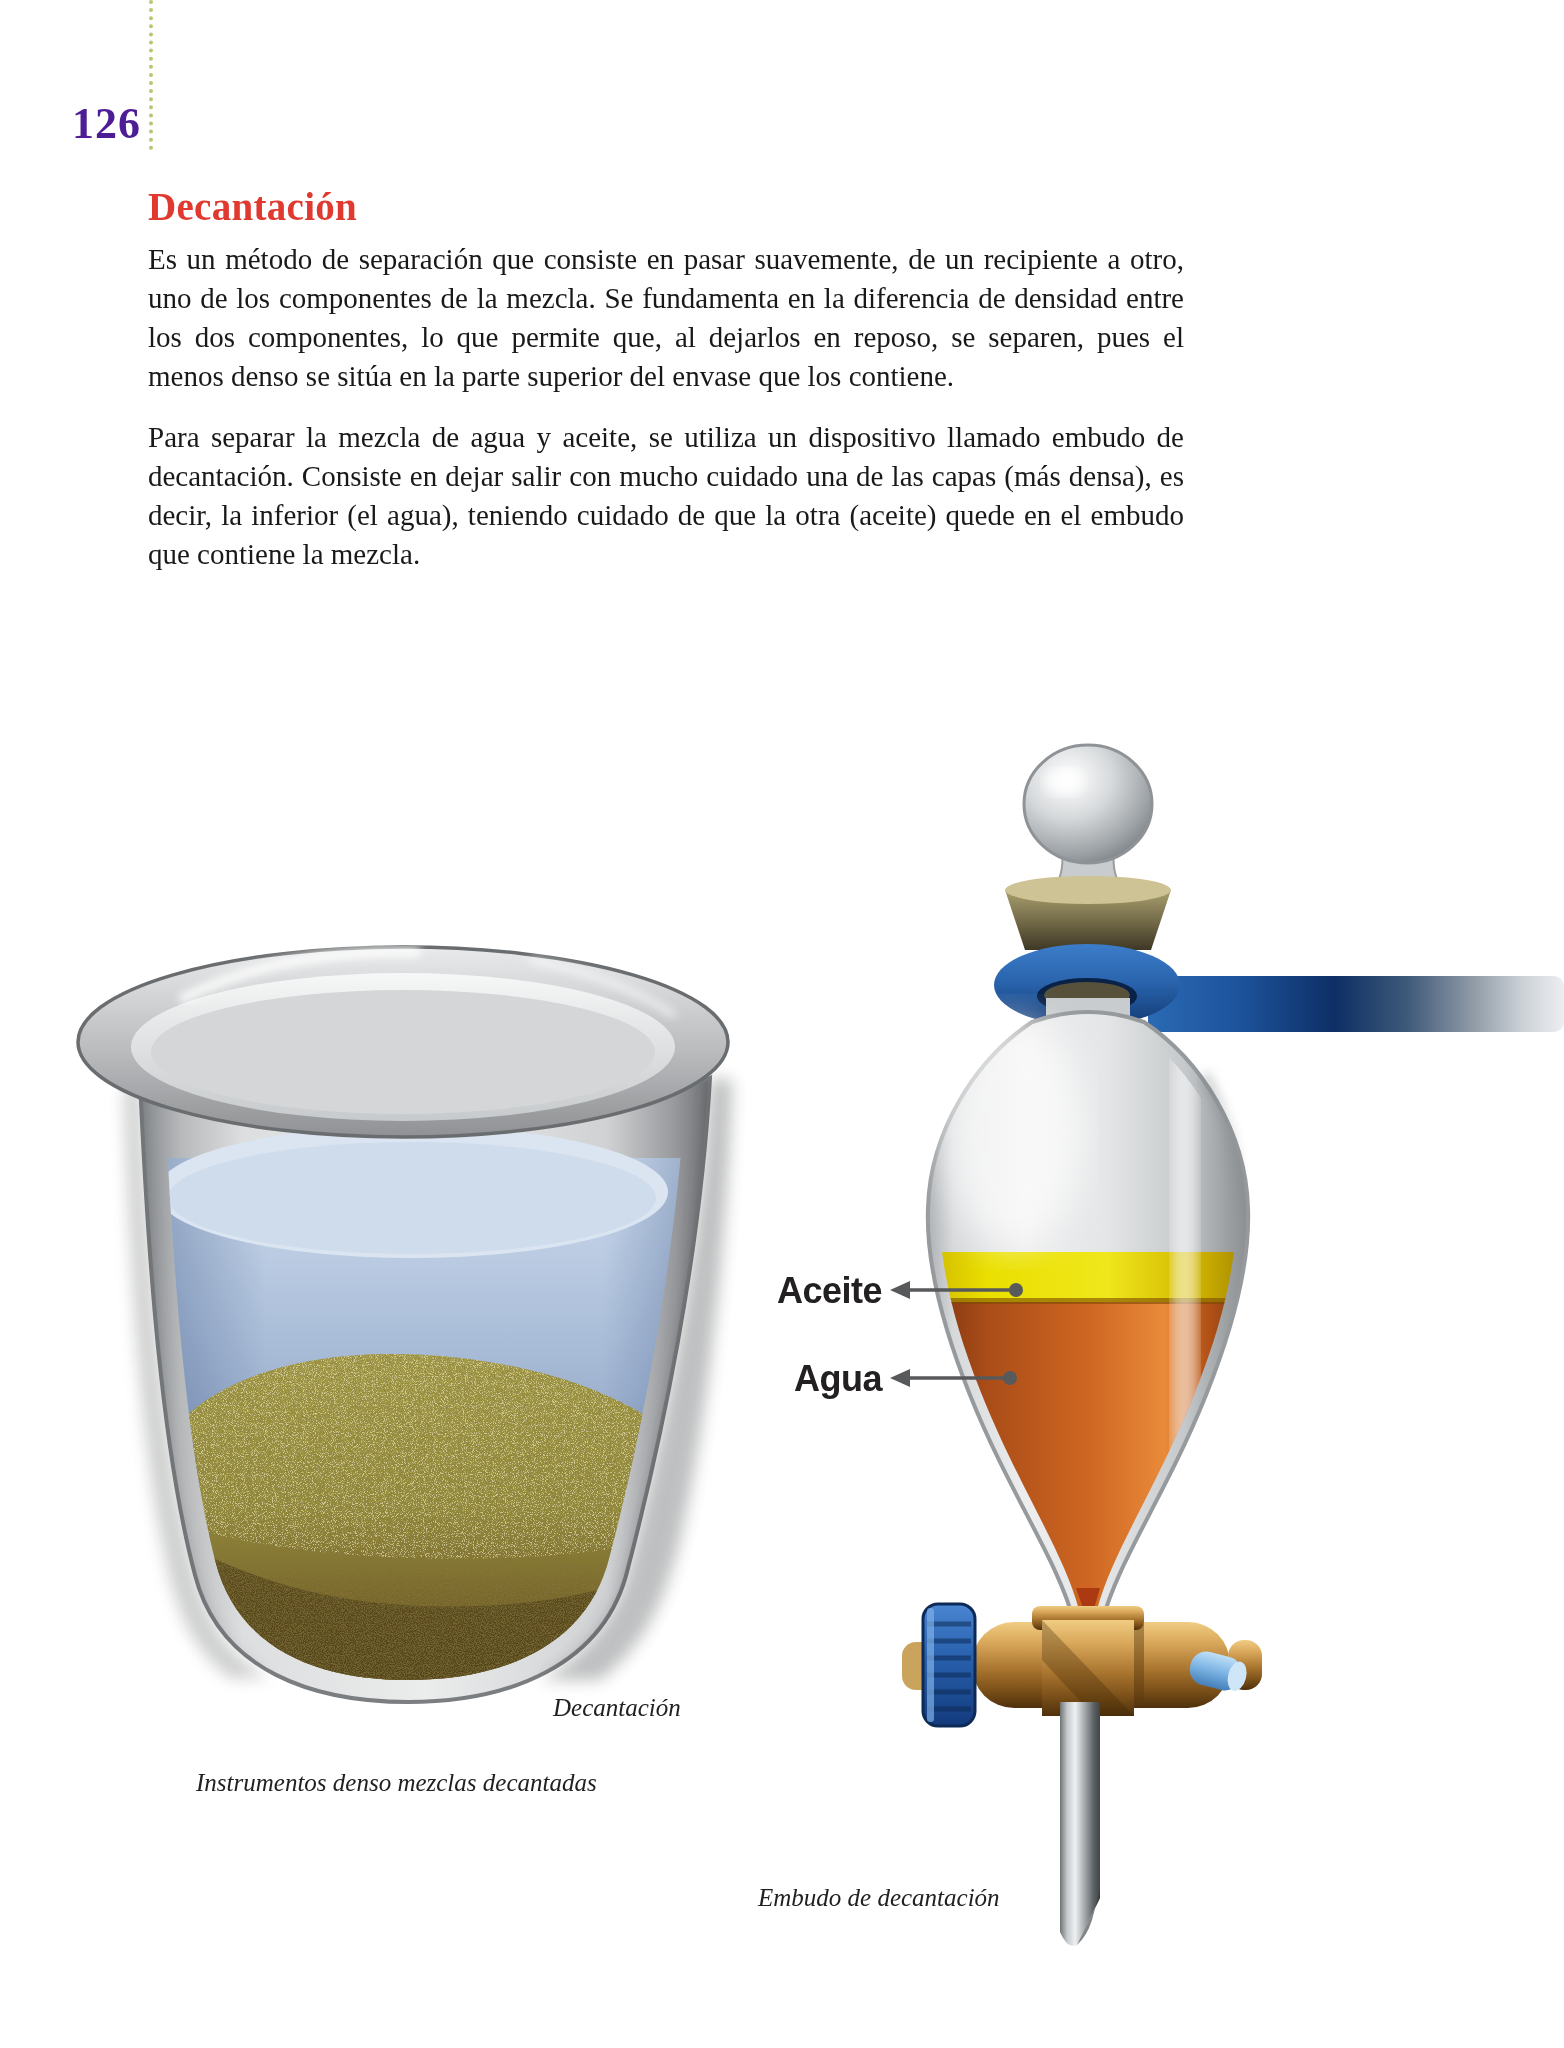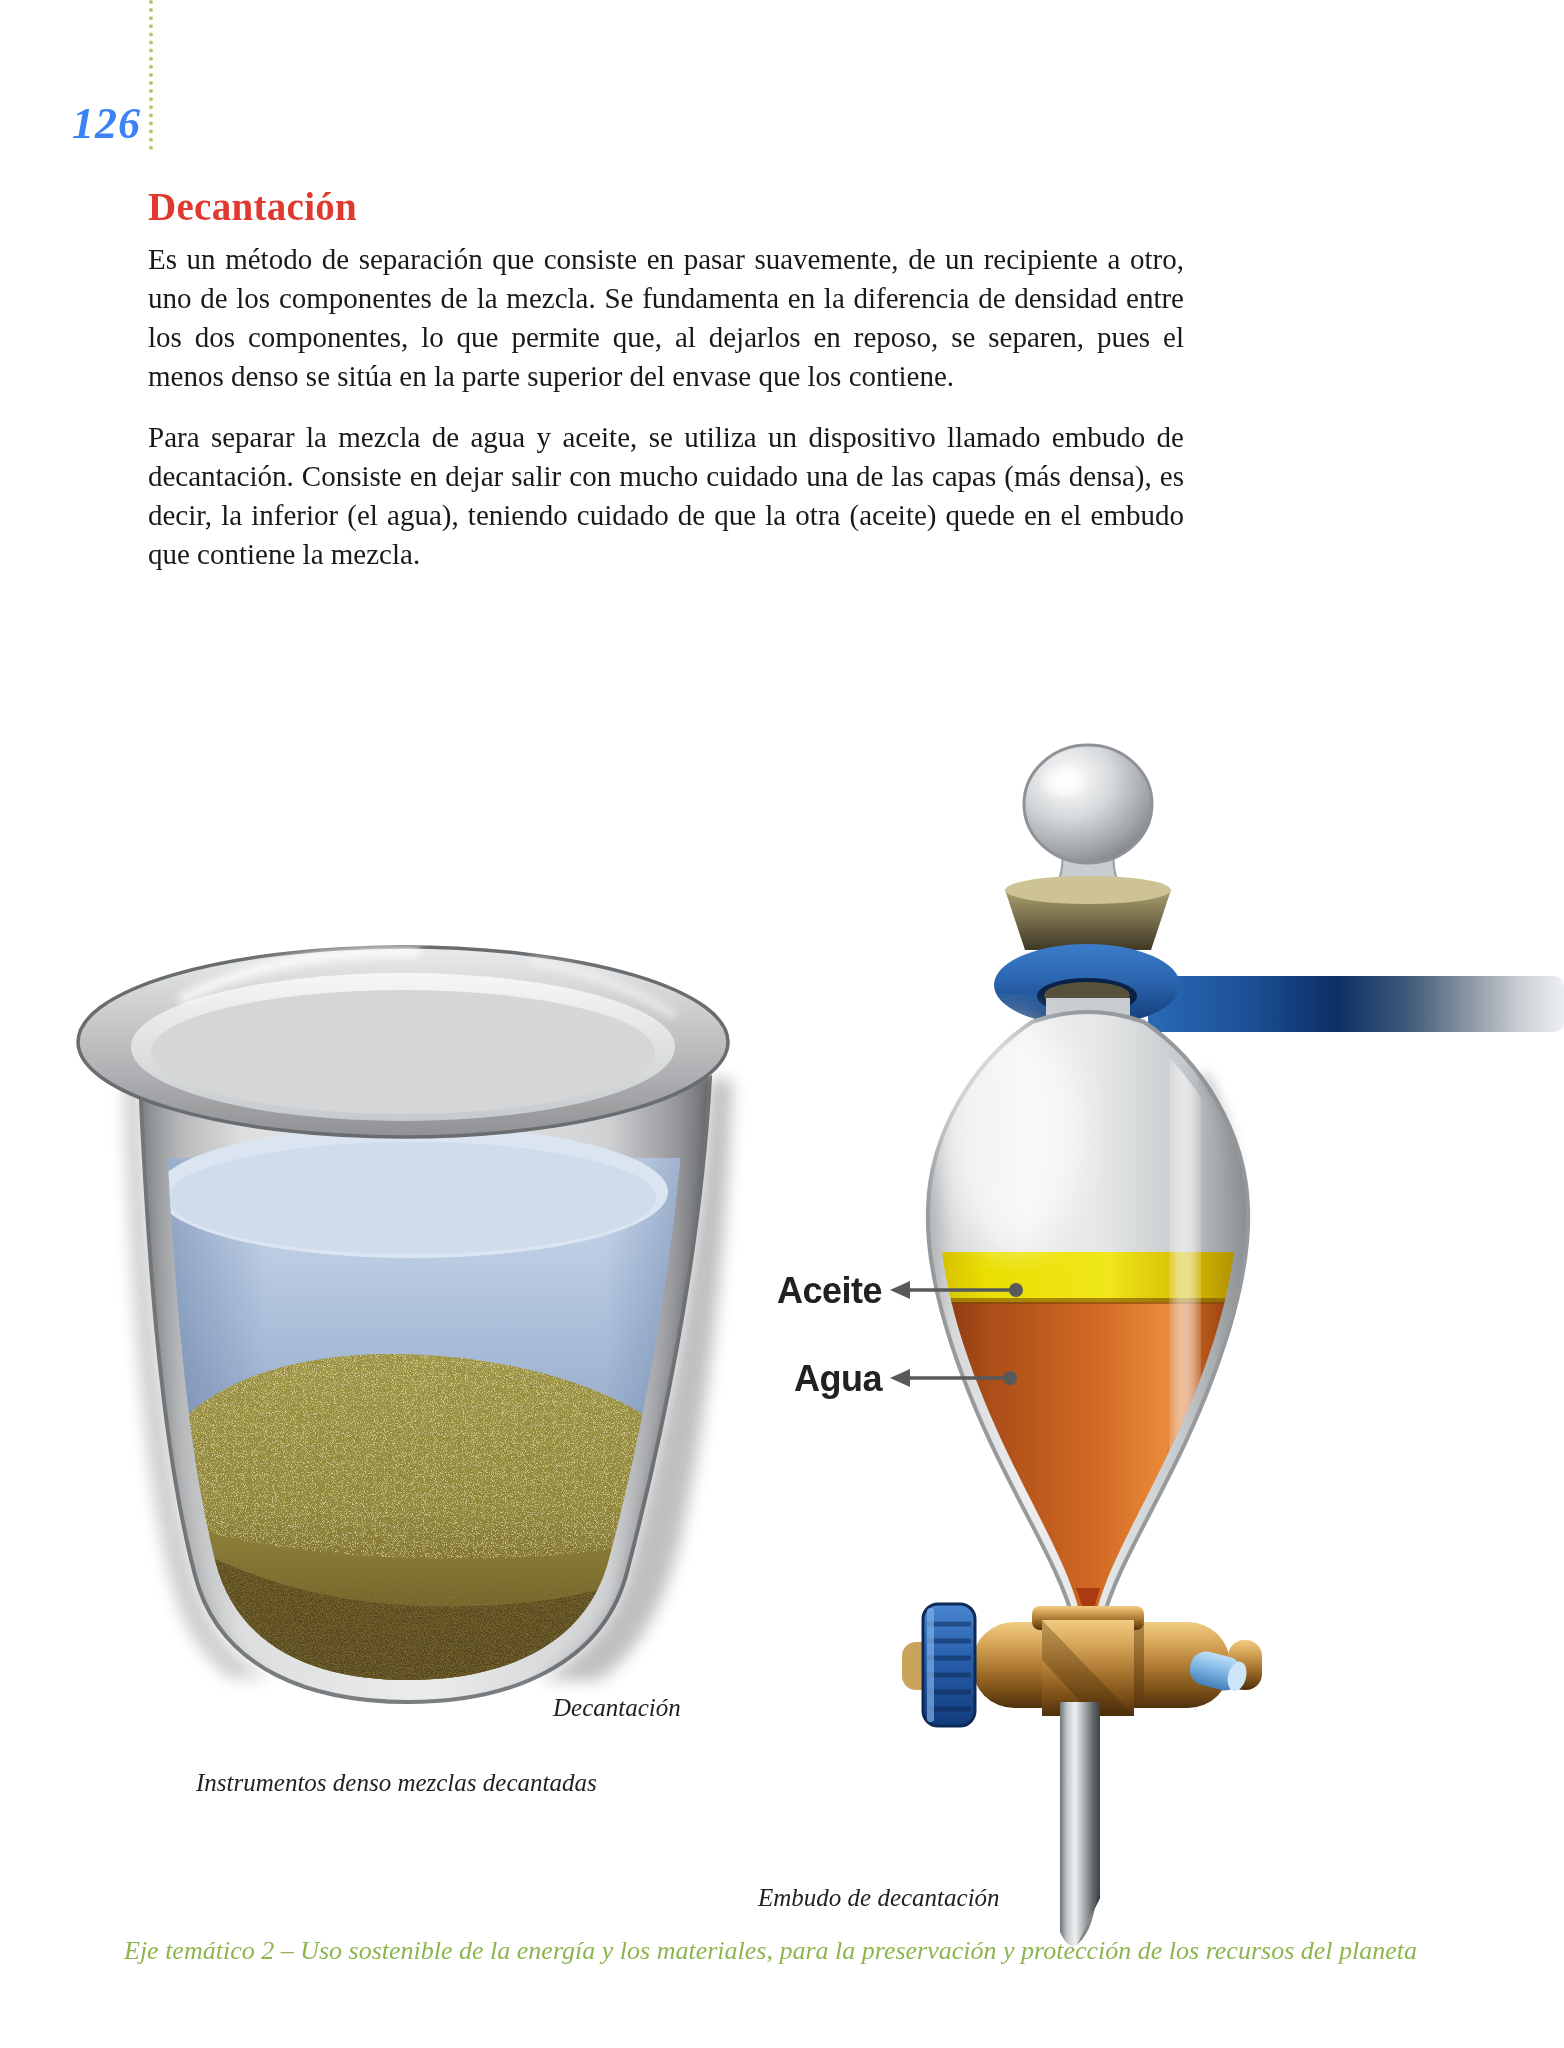--- a/index.html
+++ b/index.html
@@ -1,20 +1,20 @@
 <!DOCTYPE html>
 <html lang="es"><head>
 <meta charset="utf-8">
 <style>
   html,body{margin:0;padding:0;background:#ffffff;}
   #page{position:relative;width:1564px;height:2048px;background:#ffffff;overflow:hidden;
         font-family:"Liberation Serif",serif;color:#1a1a1a;}
 
   .page-number{position:absolute;left:72px;top:98px;font-weight:bold;font-size:44px;
-               color:#3b82f6;letter-spacing:1px;font-style:italic;}
+               color:#4c1d95;letter-spacing:1px;}
   .dotted-rule{position:absolute;left:149px;top:0;height:150px;width:0;
                border-left:4px dotted #b3c96f;}
   .heading{position:absolute;left:148px;top:158px;font-weight:bold;font-size:39px;
            color:#e0392f;letter-spacing:.3px;}
 
   .article{position:absolute;left:148px;top:240px;width:1036px;font-size:29px;
            line-height:39px;text-align:justify;color:#191919;}
   .article p{margin:0 0 22px 0;}
 
   .caption{position:absolute;font-style:italic;font-size:25px;color:#232021;white-space:nowrap;}
@@ -301,15 +301,14 @@
   <svg class="arrow-svg" style="left:890px;top:1364px" width="134" height="28">
     <line x1="16" y1="14" x2="120" y2="14" stroke="#58595b" stroke-width="3.5"></line>
     <polygon points="0,14 20,5 20,23" fill="#58595b"></polygon>
     <circle cx="120" cy="14" r="7" fill="#58595b"></circle>
   </svg>
 
   <div class="caption cap-decantacion">Decantación</div>
   <div class="caption cap-instrumentos">Instrumentos denso mezclas decantadas</div>
   <div class="caption cap-embudo">Embudo de decantación</div>
 
-  <div class="footer">Eje temático 2 – Uso sostenible de la energía y los materiales, para la preservación y protección de los recursos del planeta</div>
 
 </div>
 
 </body></html>

